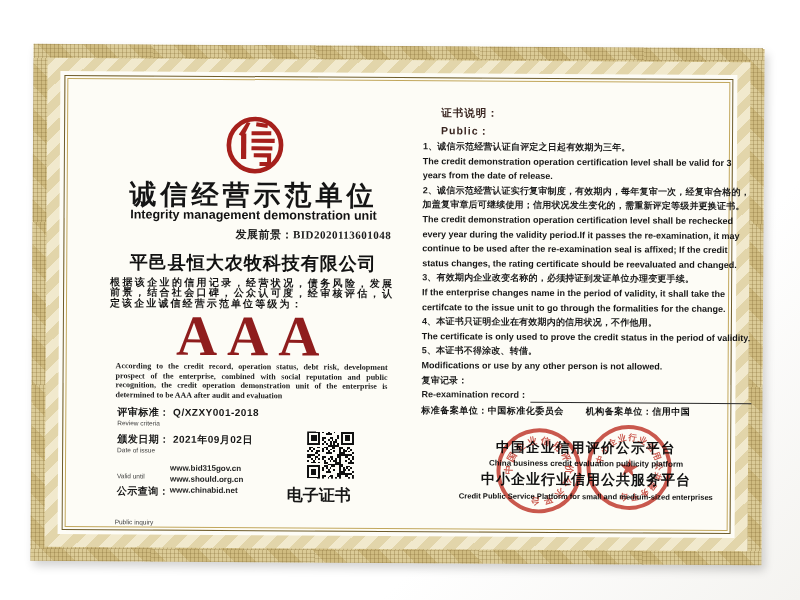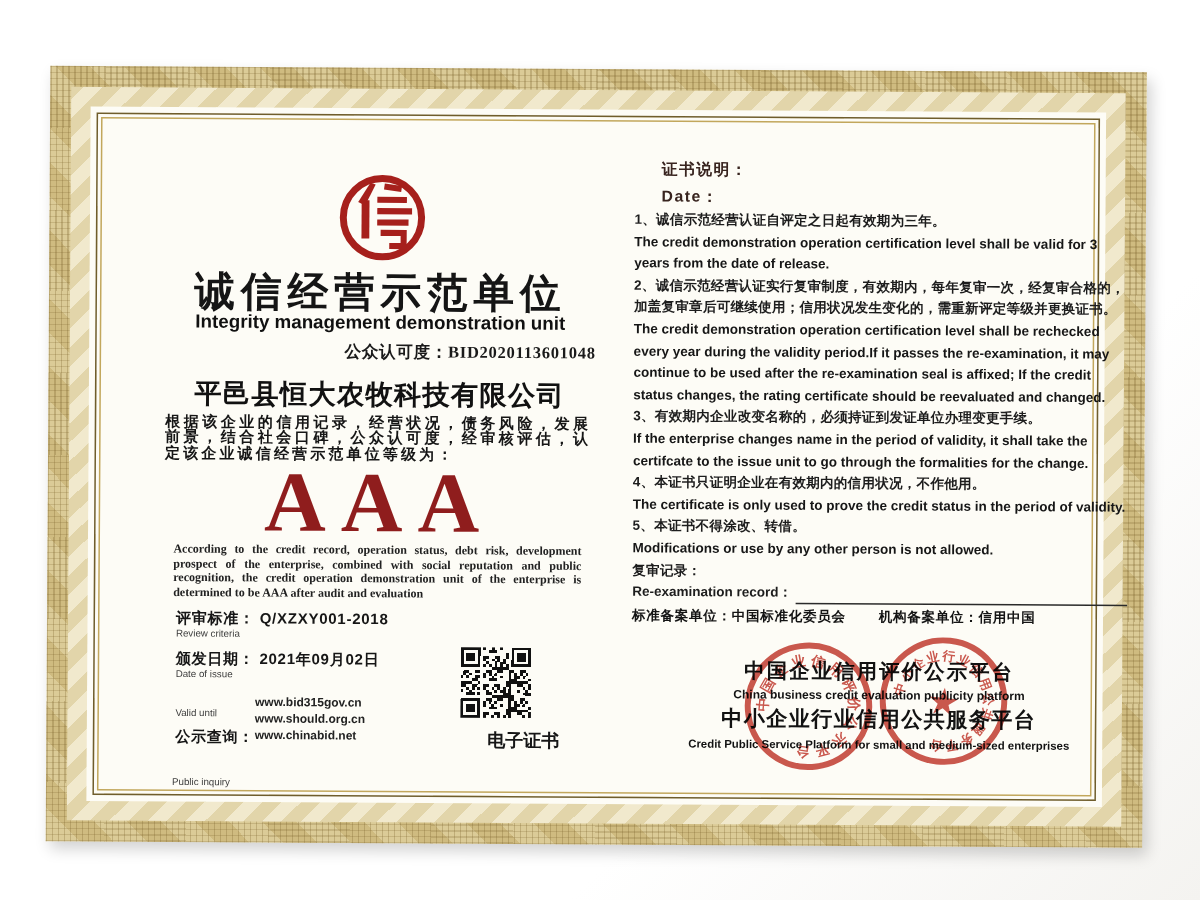--- a/index.html
+++ b/index.html
@@ -32,21 +32,21 @@
   .rating{left:60px;top:258px;width:322px;text-align:center;font-size:57px;font-weight:bold;
     font-family:"Liberation Serif",serif;color:#8f1d1d;letter-spacing:10px;}
   .para-en{left:84px;top:317px;width:272px;font-size:8px;line-height:9.7px;font-weight:bold;
     font-family:"Liberation Serif",serif;text-align:justify;color:#222;}
   .fld{font-size:10px;font-weight:bold;color:#161616;letter-spacing:.5px;white-space:nowrap;}
   .fld .v{font-weight:bold;}
   .sub{font-size:6.5px;color:#3c3c3c;white-space:nowrap;}
   .urls{font-size:8px;font-weight:bold;line-height:11px;color:#222;}
   .qr{left:276px;top:386px;width:47px;height:47px;}
   .qr svg{width:100%;height:100%;}
-  .qr-label{left:256px;top:440px;width:86px;text-align:right;font-size:12px;font-weight:bold;color:#161616;}
+  .qr-label{left:256px;top:440px;width:86px;text-align:left;font-size:16px;font-weight:bold;color:#161616;}
   
   .n-head{left:408px;font-size:10.5px;font-weight:bold;color:#38241f;letter-spacing:1px;}
   .notes{left:390px;top:93px;width:330px;font-size:9px;line-height:14.6px;color:#1d1d1d;}
   .notes .cn{font-weight:bold;letter-spacing:.2px;}
   .notes .en{font-weight:bold;color:#161616;}
   .rx-row{display:flex;align-items:flex-end;font-weight:bold;}
   .rx-line{flex:1;border-bottom:1px solid #2a2a2a;margin-left:2px;height:12px;}
   .filing{left:390px;top:358px;width:332px;display:flex;gap:22px;font-size:9px;font-weight:bold;
     letter-spacing:.5px;color:#141414;white-space:nowrap;}
   .platform{left:388px;top:392px;width:334px;text-align:center;color:#121212;}
@@ -75,21 +75,21 @@
         <rect x="44" y="26" width="34" height="7" fill="#a6201c"></rect>
         <rect x="44" y="39" width="40" height="7" fill="#a6201c"></rect>
         <rect x="44" y="52" width="36" height="7" fill="#a6201c"></rect>
         <path d="M48 64 h30 v22 h-20 v-7 h13 v-8 h-23 z" fill="#a6201c"></path>
         <rect x="52" y="12" width="20" height="7" fill="#a6201c" transform="rotate(8 62 15)"></rect>
       </svg>
     </div>
     <div class="abs title">诚信经营示范单位</div>
     <div class="abs subtitle">Integrity management demonstration unit</div>
     <div class="abs certno">
-      <span>公众认可度：</span><span>BID2020113601048</span>
+      <span>发展前景：</span><span>BID2020113601048</span>
     </div>
     <div class="abs company">平邑县恒大农牧科技有限公司</div>
     <div class="abs para-cn">根据该企业的信用记录，经营状况，债务风险，发展前景，结合社会口碑，公众认可度，经审核评估，认定该企业诚信经营示范单位等级为：</div>
     <div class="abs rating">AAA</div>
     <div class="abs para-en">According to the credit record, operation status, debt risk, development prospect of the enterprise, combined with social reputation and public recognition, the credit operation demonstration unit of the enterprise is determined to be AAA after audit and evaluation</div>
 
     <div class="abs fld" style="left:86px;top:361px;">
       <span>评审标准：</span>
       <span class="v">Q/XZXY001-2018</span>
     </div>
@@ -312,21 +312,21 @@
             <rect x="20" y="2" width="3" height="3"></rect>
             <rect x="0" y="18" width="7" height="7"></rect>
             <rect x="1" y="19" width="5" height="5" fill="#fdfcf6"></rect>
             <rect x="2" y="20" width="3" height="3"></rect>
           </g>
         </svg>
     </div>
     <div class="abs qr-label">电子证书</div>
 
     <div class="abs n-head" style="top:60px;">证书说明：</div>
-    <div class="abs n-head" style="top:78px;">Date：</div>
+    <div class="abs n-head" style="top:78px;">Public：</div>
 
     <div class="abs notes">
       <div>
         <div class="cn">1、诚信示范经营认证自评定之日起有效期为三年。</div>
         <div class="en">The credit demonstration operation certification level shall be valid for 3 years from the date of release.</div>
       </div>
       <div>
         <div class="cn">2、诚信示范经营认证实行复审制度，有效期内，每年复审一次，经复审合格的，加盖复审章后可继续使用；信用状况发生变化的，需重新评定等级并更换证书。</div>
         <div class="en">The credit demonstration operation certification level shall be rechecked every year during the validity period.If it passes the re-examination, it may continue to be used after the re-examination seal is affixed; If the credit status changes, the rating certificate should be reevaluated and changed.</div>
       </div>

